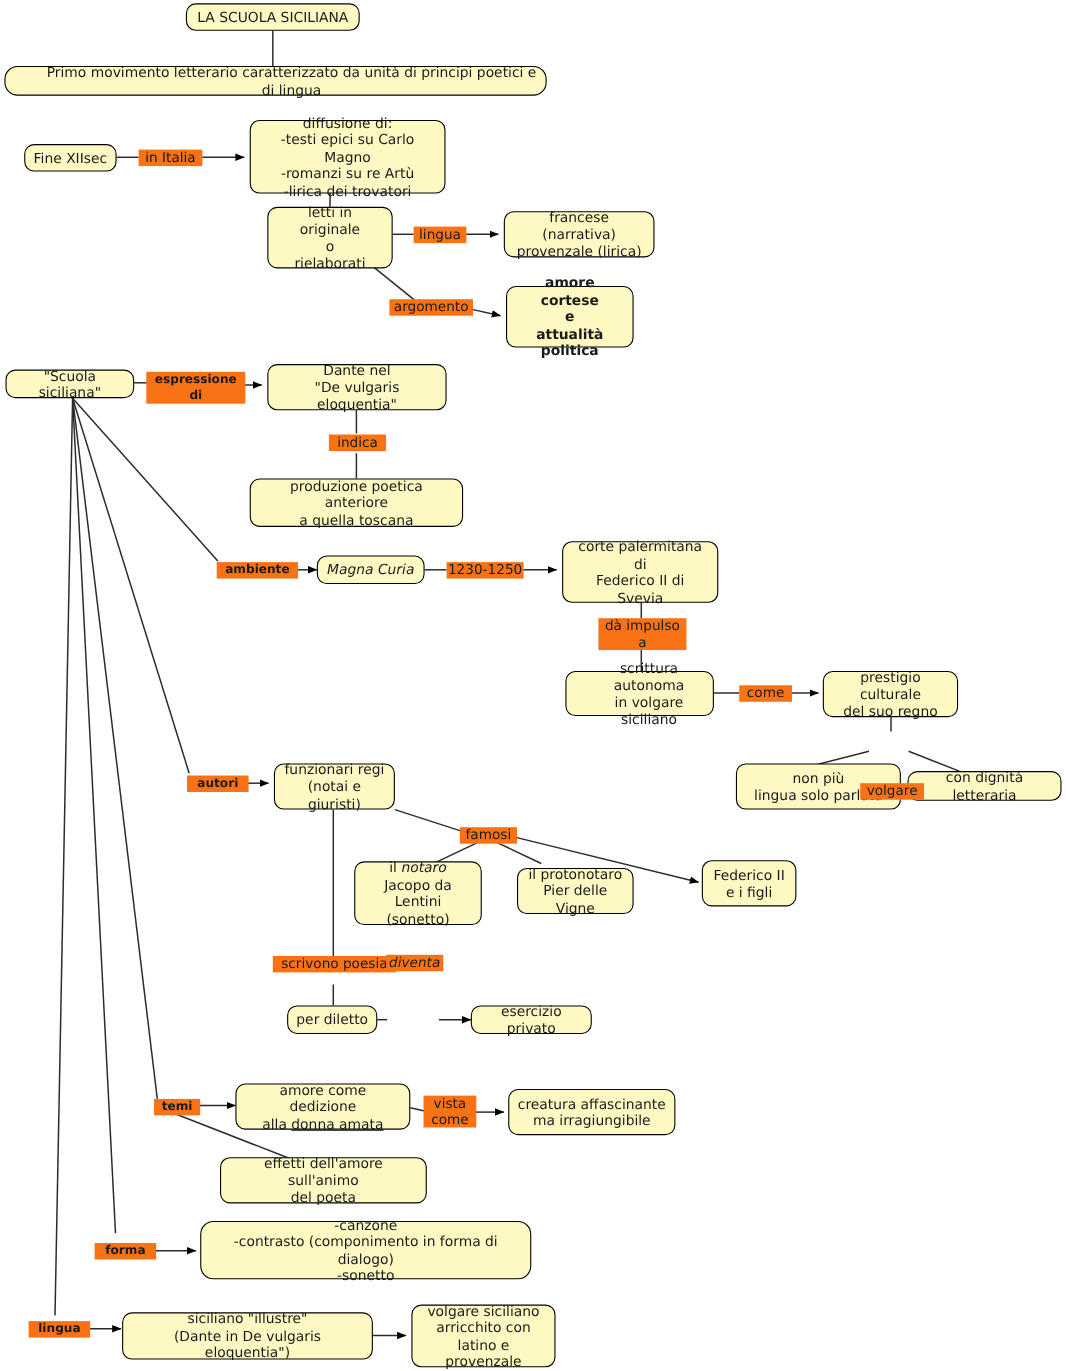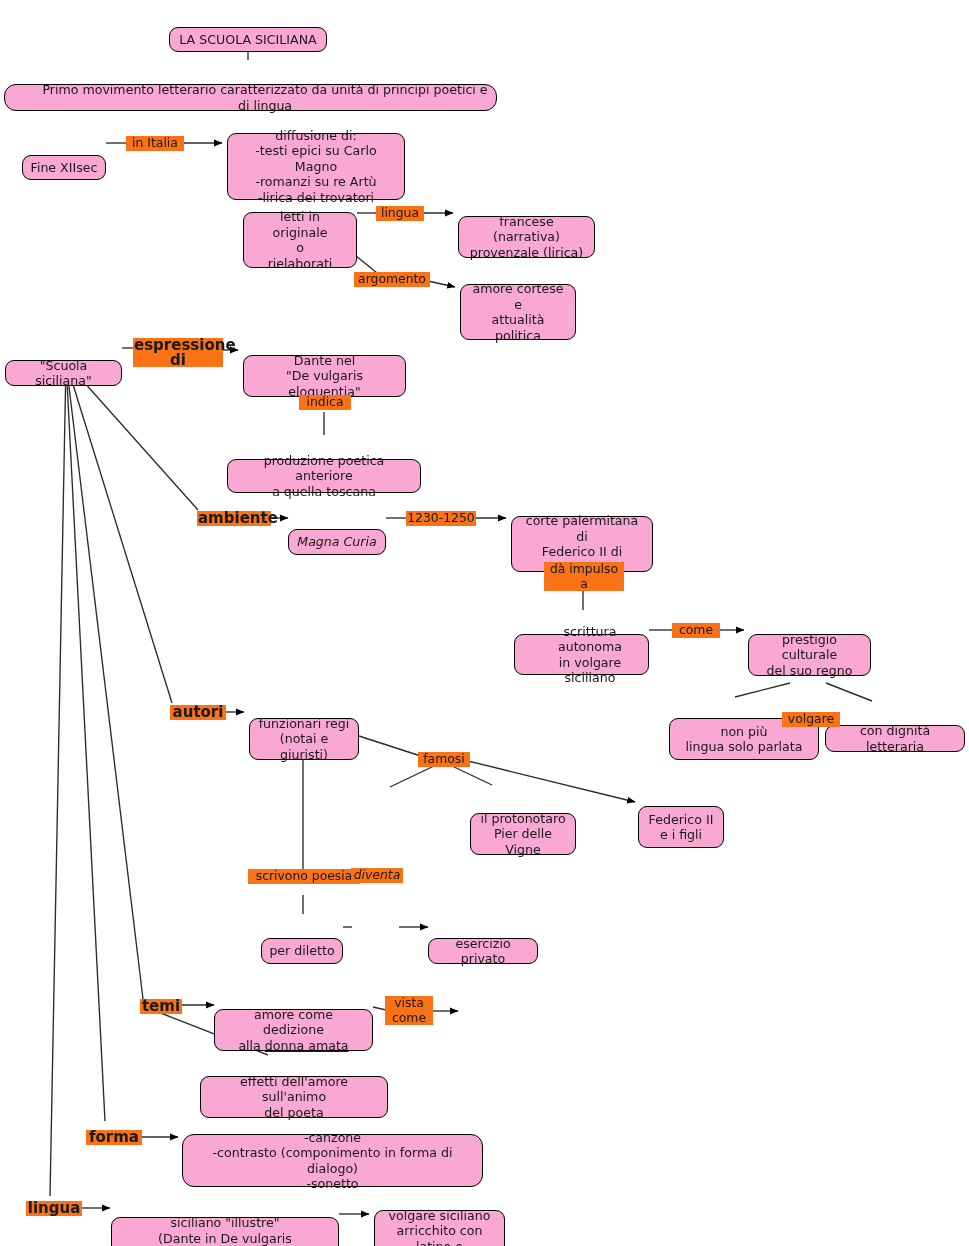--- a/index.html
+++ b/index.html
@@ -21,50 +21,49 @@
     position: absolute;
     left: 0;
     top: 0;
     width: 969px;
     height: 1246px;
     pointer-events: none;
   }
   .node {
     position: absolute;
     box-sizing: border-box;
-    background: #f9a8d4;
+    background: #fef9c3;
     border: 1.4px solid #000000;
     border-radius: 9px;
     color: #1a1a1a;
     font-size: 12.6px;
     line-height: 15.5px;
     display: flex;
     align-items: center;
     justify-content: center;
     text-align: center;
     padding: 2px 7px;
     white-space: pre-line;
     z-index: 2;
-    margin-top: 24px;
   }
   .node.wide-rad { border-radius: 12px; }
   .label {
     position: absolute;
     font-size: 12.4px;
     line-height: 14.5px;
     color: #1a1a1a;
     text-align: center;
     white-space: pre-line;
     background: #f97316;
     padding: 0 1px;
     z-index: 3;
   }
   .label.bold {
     font-weight: bold;
-    font-size: 15px;
+    font-size: 11px;
   }
   .ital { font-style: italic; }
   .underl { text-decoration: underline; }
 </style>
 </head>
 <body>
 
 <div id="canvas">
 
   <svg id="edges" viewBox="0 0 969 1246">
@@ -153,30 +152,30 @@
 -romanzi su re Artù
 -lirica dei trovatori</div>
 
   <div class="node" style="left:243px; top:188px; width:114px; height:56px;">letti in originale
 o
 rielaborati</div>
 
   <div class="node" style="left:458px; top:192px; width:137px; height:42px;">francese (narrativa)
 provenzale (lirica)</div>
 
-  <div class="node" style="left:460px; top:260px; width:116px; height:56px;">amore cortese
+  <div class="node" style="left:460px; top:260px; width:116px; height:56px;font-weight:bold;">amore cortese
 e
 attualità politica</div>
 
   <div class="node" style="left:5px; top:336px; width:117px; height:26px;">"Scuola siciliana"</div>
 
   <div class="node" style="left:243px; top:331px; width:163px; height:42px;">Dante nel
 "De vulgaris eloquentia"</div>
 
-  <div class="node" style="left:227px; top:435px; width:194px; height:34px;">produzione poetica anteriore
+  <div class="node" style="left:227px; top:435px; width:194px; height:44px;">produzione poetica anteriore
 a quella toscana</div>
 
   <div class="node ital" style="left:288px; top:505px; width:98px; height:26px;">Magna Curia</div>
 
   <div class="node" style="left:511px; top:492px; width:142px; height:56px;">corte palermitana
 di
 Federico II di Svevia</div>
 
   <div class="node" style="left:514px; top:610px; width:135px; height:41px;padding-left:24px;">scrittura autonoma
 in volgare siciliano</div>
@@ -185,36 +184,43 @@
 del suo regno</div>
 
   <div class="node" style="left:669px; top:694px; width:150px; height:42px;">non più
 lingua solo parlata</div>
 
   <div class="node" style="left:825px; top:701px; width:140px; height:27px;">con dignità letteraria</div>
 
   <div class="node" style="left:249px; top:694px; width:110px; height:42px;">funzionari regi
 (notai e giuristi)</div>
 
+  <div class="node" style="left:322px; top:783px; width:116px; height:58px;">
+    <span><span>il </span><span class="ital">notaro</span><span>
+Jacopo da Lentini
+(sonetto)</span></span>
+  </div>
 
   <div class="node" style="left:470px; top:789px; width:106px; height:42px;">il protonotaro
 Pier delle Vigne</div>
 
   <div class="node" style="left:638px; top:782px; width:86px; height:42px;">Federico II
 e i figli</div>
 
   <div class="node" style="left:261px; top:914px; width:82px; height:26px;text-align:center;">per diletto</div>
 
   <div class="node" style="left:428px; top:914px; width:110px; height:26px;">esercizio privato</div>
 
   <div class="node" style="left:214px; top:985px; width:159px; height:42px;">
     <span><span>amore come dedizione
 alla </span><span class="underl">donna amata</span></span>
   </div>
 
+  <div class="node" style="left:462px; top:990px; width:152px; height:42px;">creatura affascinante
+ma irragiungibile</div>
 
   <div class="node" style="left:200px; top:1052px; width:188px; height:42px;">effetti dell'amore sull'animo
 del poeta</div>
 
   <div class="node wide-rad" style="left:182px; top:1110px; width:301px; height:53px;">-canzone
 -contrasto (componimento in forma di dialogo)
 -sonetto</div>
 
   <div class="node" style="left:111px; top:1193px; width:228px; height:43px;">siciliano "illustre"
 (Dante in De vulgaris eloquentia")</div>

